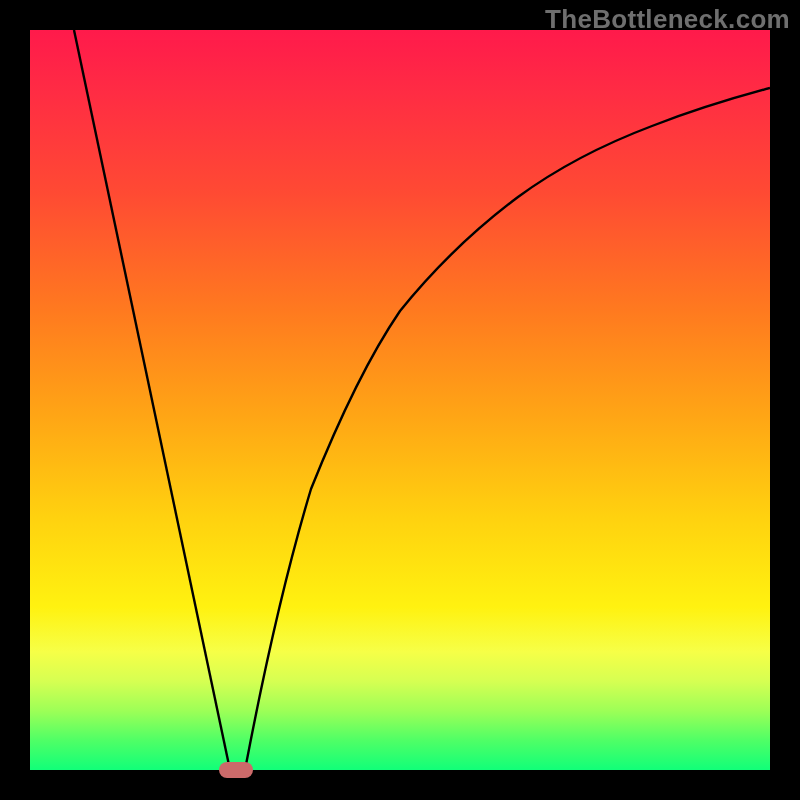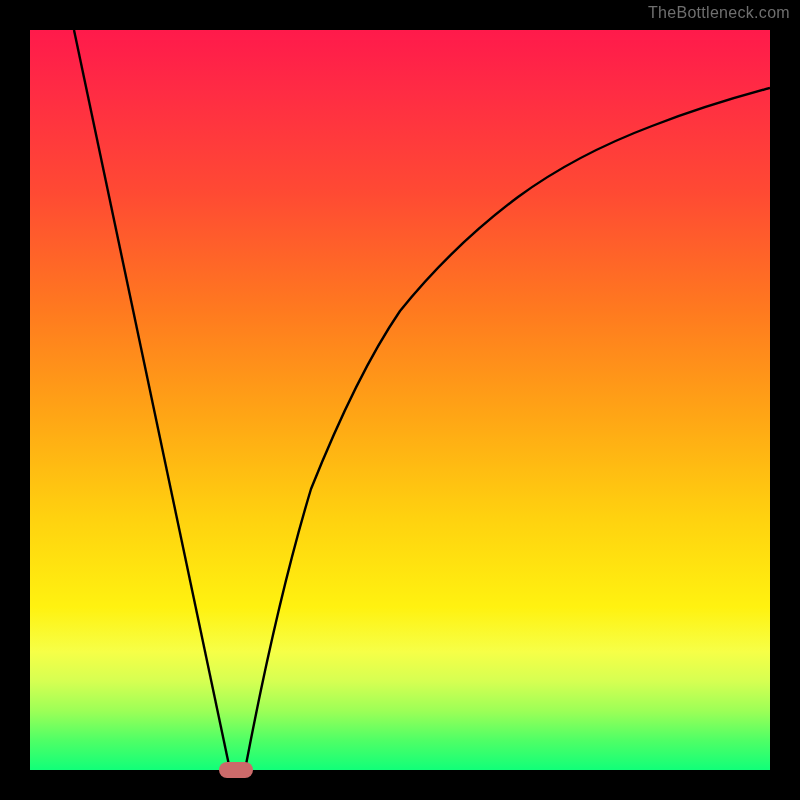--- a/index.html
+++ b/index.html
@@ -15,22 +15,22 @@
     position: relative;
     width: 800px;
     height: 800px;
     background: #000;
   }
   .watermark {
     position: absolute;
     top: 4px;
     right: 10px;
     color: #6f6f6f;
-    font-size: 16px;
-    font-weight: 400;
+    font-size: 26px;
+    font-weight: 700;
     letter-spacing: 0.3px;
     z-index: 20;
     user-select: none;
   }
   .plot-area {
     position: absolute;
     left: 30px;
     top: 30px;
     width: 740px;
     height: 740px;

